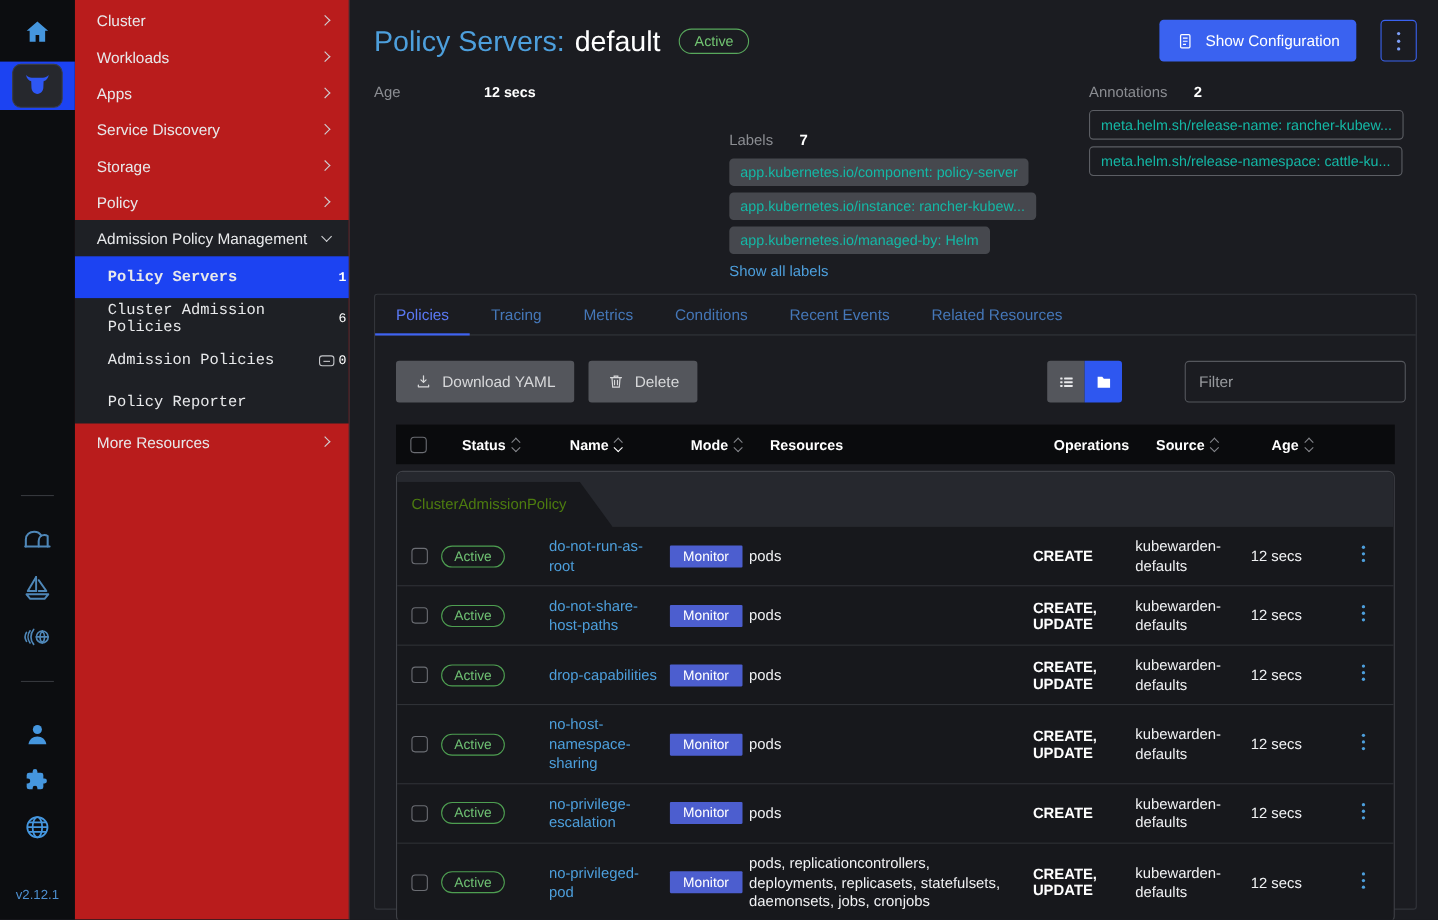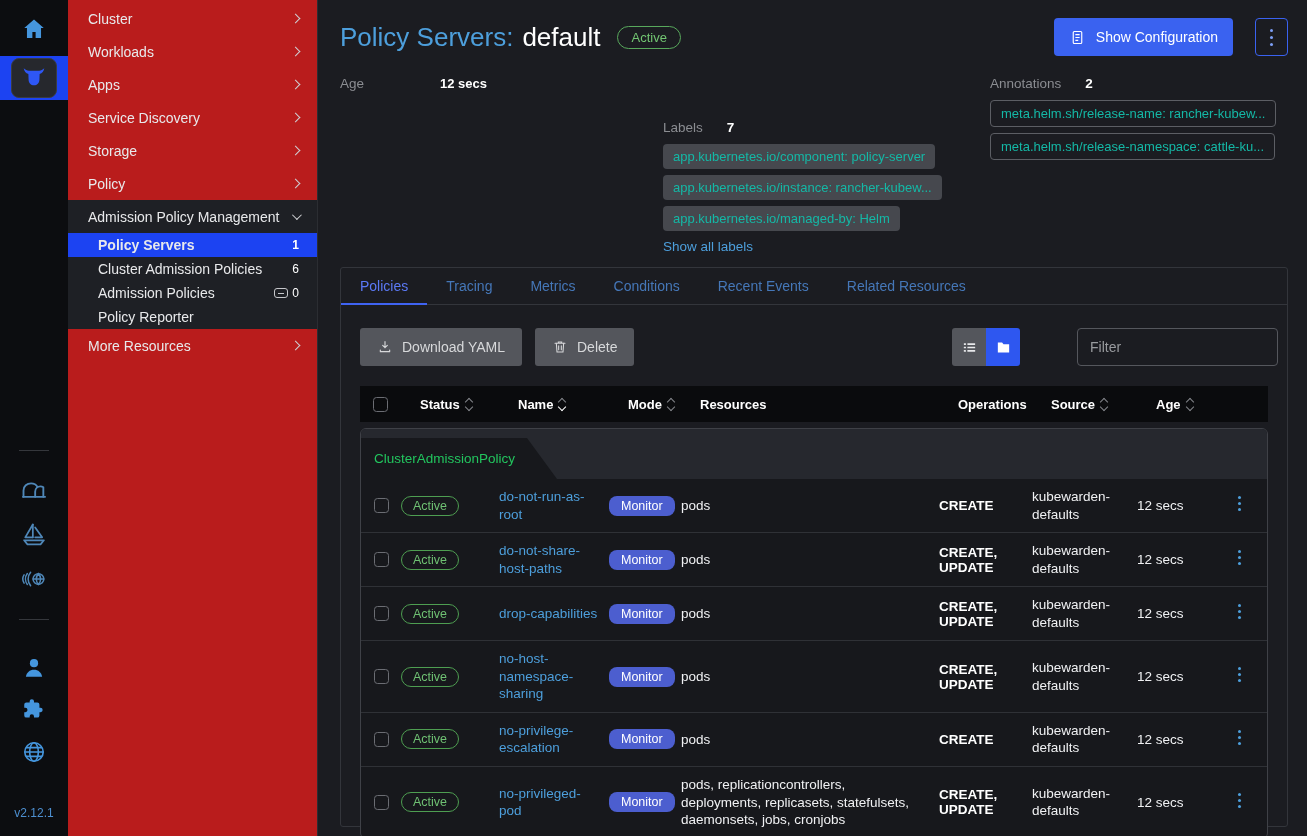--- a/index.html
+++ b/index.html
@@ -28,21 +28,21 @@
   .version { margin-top:auto; margin-bottom:16px; color:#4d8fd0; font-size:12px; }
   
   .nav { position:absolute; left:68px; top:0; width:250px; height:836px; background:#b91c1c;
          border-right:1px solid #2b2d32; font-size:14px; padding-top:2px; z-index:2; }
   .nav-item { height:33px; display:flex; align-items:center; padding:0 18px 0 20px; cursor:pointer; color:#e8e9eb; }
   .nav-item .nlabel { flex:1; }
   .chev { width:7px; height:7px; border-right:1.8px solid #cfd0d4; border-bottom:1.8px solid #cfd0d4; display:inline-block; }
   .chev-r { transform:rotate(-45deg); }
   .chev-d { transform:rotate(45deg) translateY(-2px); }
   .nav-group { background:#1e2025; }
-  .nav-child { height:24px; display:flex; align-items:center; padding:0 18px 0 30px; cursor:pointer; }
+  .nav-child { height:38px; display:flex; align-items:center; padding:0 2px 0 30px; cursor:pointer;font-family:Liberation Mono, monospace; }
   .nav-child .nlabel { flex:1; }
   .nav-child.selected { background:#1c43f2; font-weight:bold; }
   .ncount { font-size:12px; color:#fff; display:flex; align-items:center; gap:4px; }
   .ns-ic { width:14px; height:10px; border:1px solid #c6c7cb; border-radius:3px; position:relative; display:inline-block; }
   .ns-ic::after { content:""; position:absolute; left:3px; right:3px; top:4px; height:1px; background:#c6c7cb; }
   
   .content { position:absolute; left:319px; top:0; width:988px; height:836px; padding:18px 19px 0 21px; }
   .page-header { display:flex; align-items:center; }
   .title { font-size:26px; display:flex; align-items:center; gap:9px; }
   .title .tpre { color:#4d9fdc; }
@@ -100,27 +100,27 @@
   .sorts .c { width:6px; height:6px; border:solid #83858a; border-width:0 1.5px 1.5px 0; }
   .sorts .cu { transform:rotate(-135deg); }
   .sorts .cd { transform:rotate(45deg); margin-top:-3px; }
   .sorts.sorted .cd { border-color:#fff; }
   .cbx { width:15px; height:15px; border:1px solid #6b6d73; border-radius:3.5px; display:inline-block; cursor:pointer; }
   .cbx-cell { display:flex; justify-content:center; align-items:center; }
   .rows-wrap { margin-top:6px; border:1px solid #3f4147; border-radius:6px; background:#17181c; overflow:hidden; }
   .group-band { height:50px; background:#26282e; position:relative; }
   .group-tab { position:absolute; left:0; top:9px; height:41px; width:196px; background:#17181c;
                clip-path:polygon(0 0, 166px 0, 100% 100%, 0 100%);
-               display:flex; align-items:center; padding-left:13px; font-size:13.5px; color:#22c55e; }
+               display:flex; align-items:center; padding-left:13px; font-size:13.5px; color:#4d7c0f; }
   .t-row { padding:9px 0; align-items:center; border-bottom:1px solid #2f3136; }
   .t-row:last-of-type { border-bottom:none; }
   .cell { padding-right:10px; }
   .name-link { color:#4d9fdc; line-height:1.3; cursor:pointer; }
   .st-pill { display:inline-block; border:1px solid #4e9e51; color:#6fc173; border-radius:11px; padding:2px 11px; font-size:12.5px; }
-  .mode-pill { display:inline-block; background:#4c5ecf; color:#fff; border-radius:8px; padding:3px 12px; font-size:12.5px; }
+  .mode-pill { display:inline-block; background:#4c5ecf; color:#fff; border-radius:1px; padding:3px 12px; font-size:12.5px; }
   .ops { font-weight:bold; color:#fff; }
   .res, .src, .age { color:#f0f1f3; line-height:1.3; }
   .row-kebab { display:flex; justify-content:center; cursor:pointer; padding-top:5px; }
 </style>
 </head>
 <body>
 
 <div class="rail">
   <div class="ricon home-btn">
     <svg viewBox="0 0 24 24" fill="currentColor">

